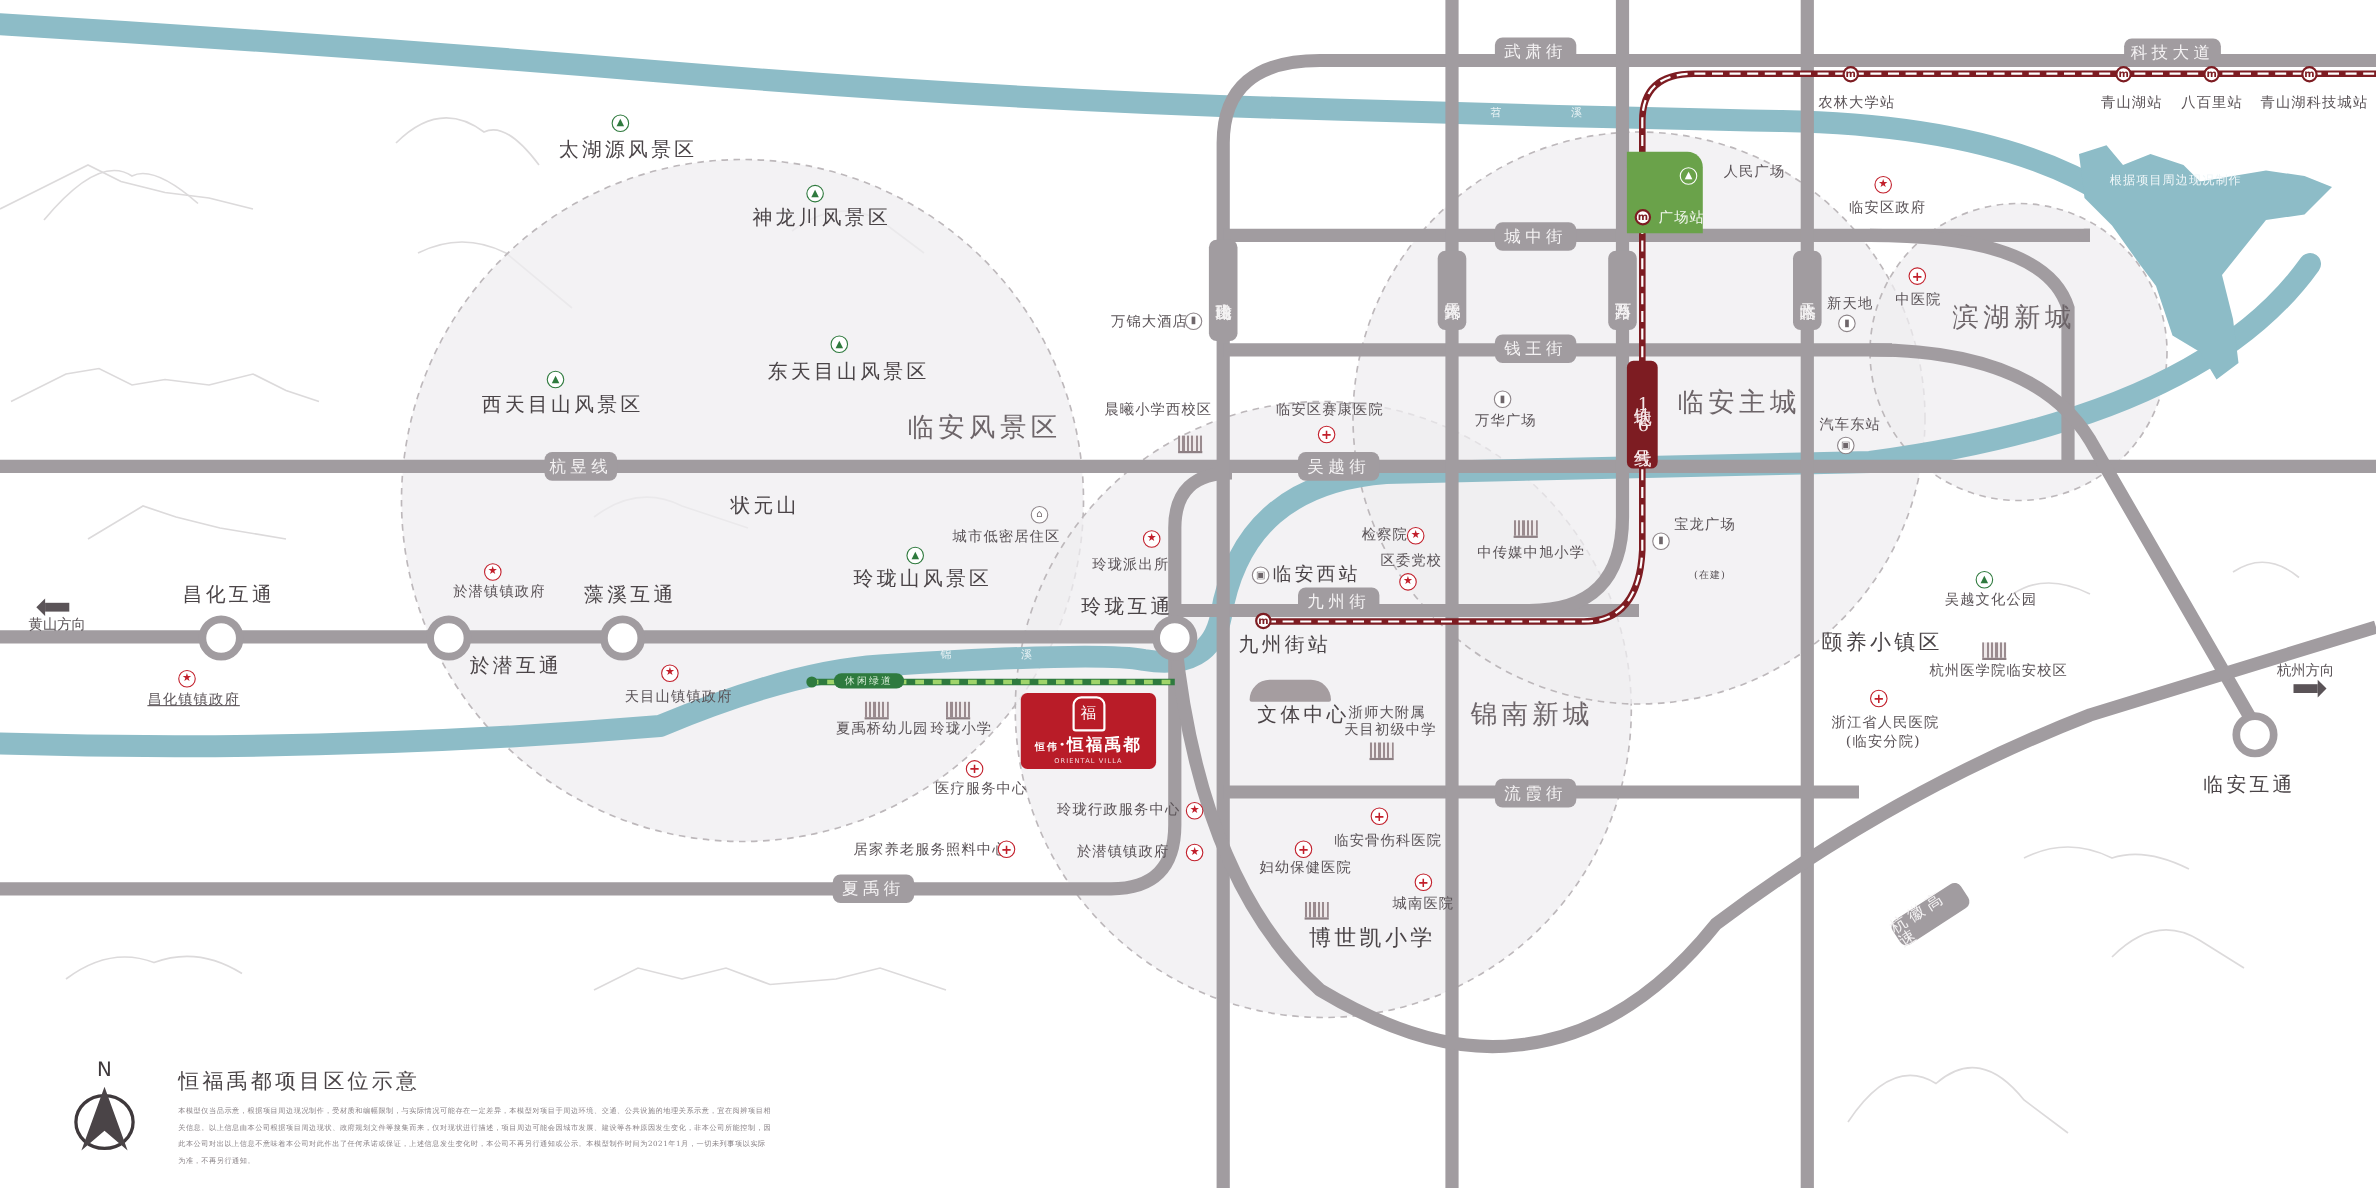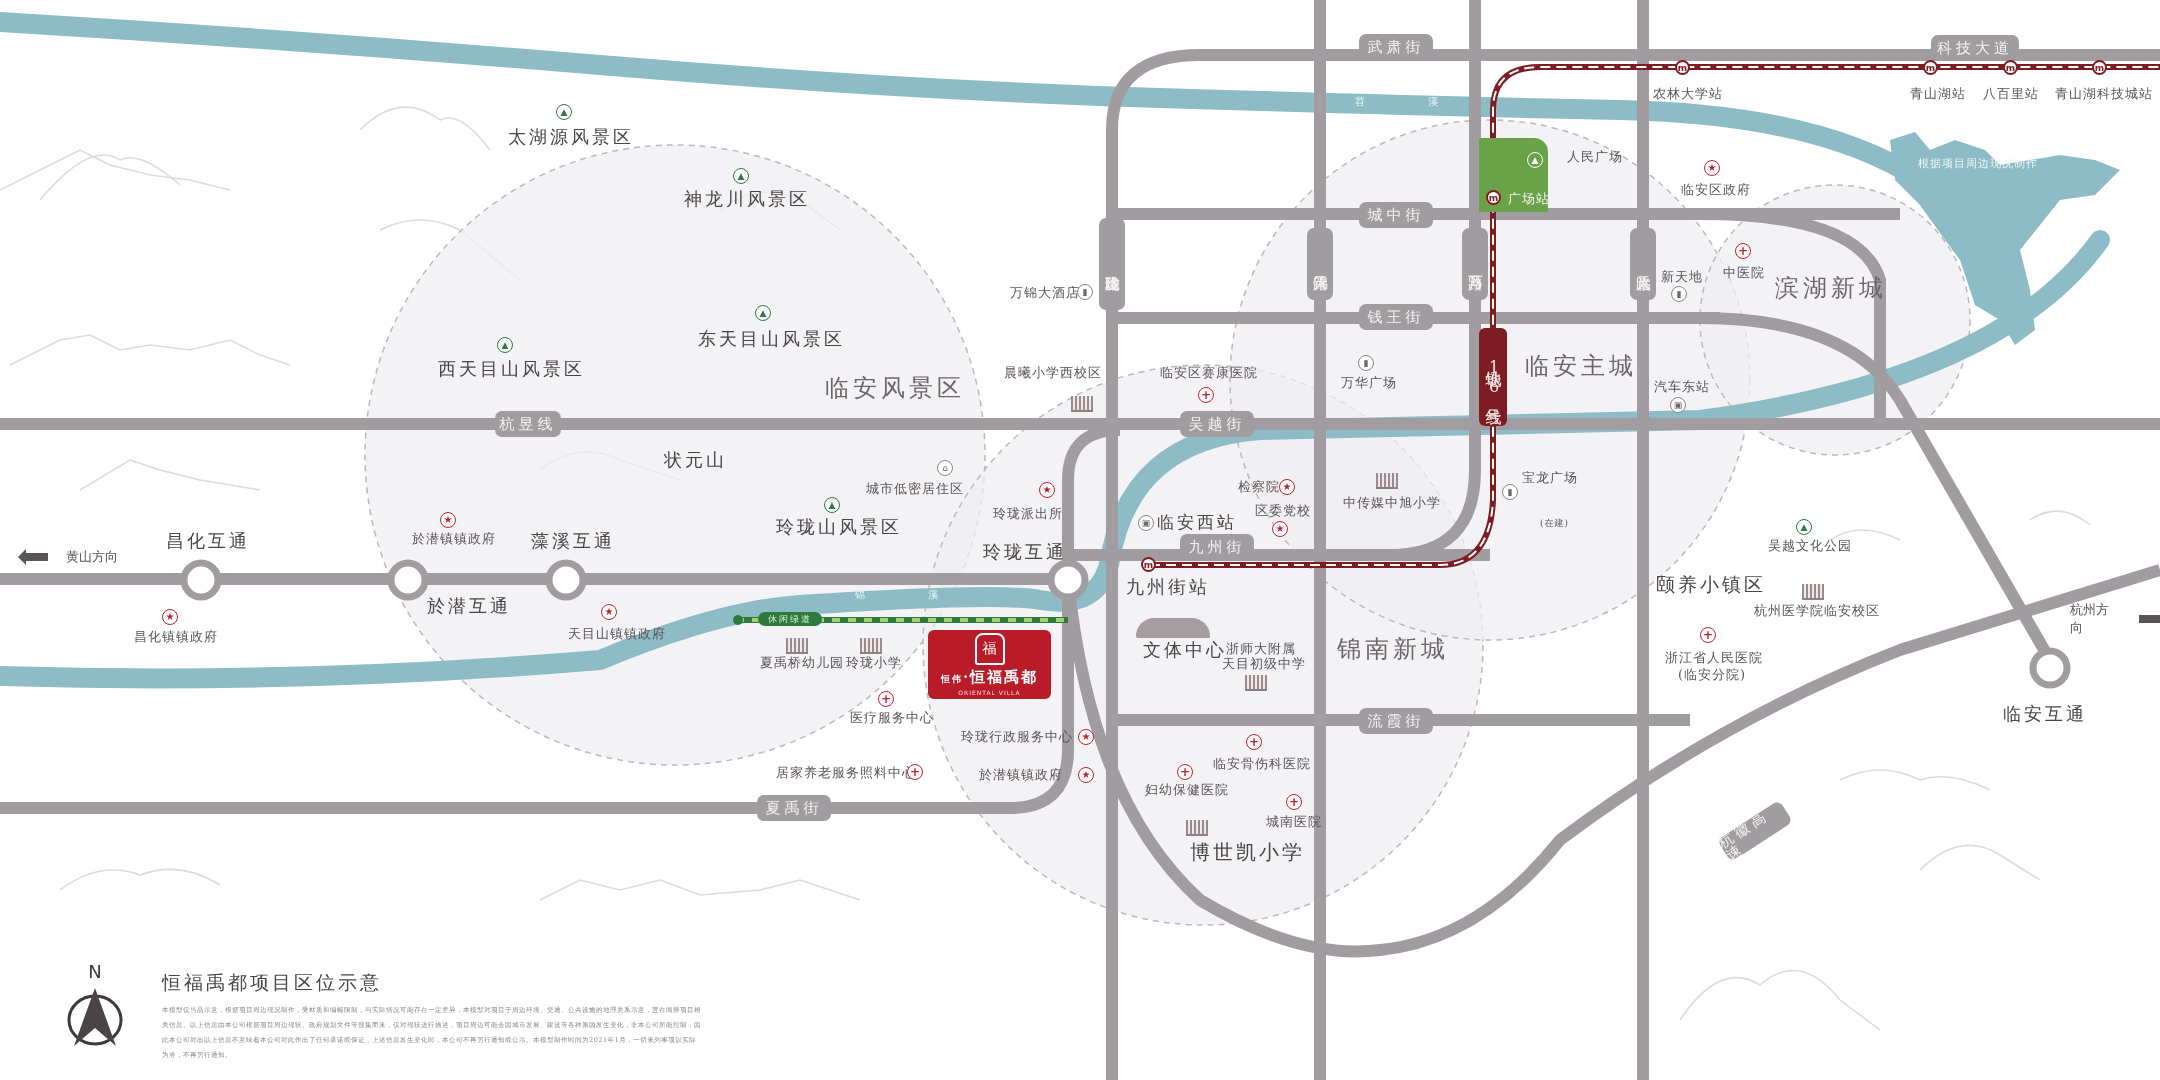--- a/index.html
+++ b/index.html
@@ -18,21 +18,21 @@
   .poi.park{border:1.5px solid #2f7a3e;color:#2f7a3e;background:#fff;font-size:9px;}
   .poi.mall{border:1.5px solid #8d8589;color:#6f676b;background:#fff;font-size:9px;}
   .school{position:absolute;width:22px;height:14px;border-bottom:2px solid #8d7f83;background:repeating-linear-gradient(90deg,#9a8b8f 0 2px,#efe9ea 2px 4px);}
   .metro-st{position:absolute;width:15px;height:15px;border-radius:50%;border:2px solid #7d1c22;background:#fff;box-sizing:border-box;color:#7d1c22;font-size:9px;font-weight:bold;display:flex;align-items:center;justify-content:center;font-family:"DejaVu Sans",sans-serif;}
   .project{position:absolute;left:928px;top:630px;width:123px;height:69px;background:#b91c28;border-radius:6px;color:#fff;display:flex;flex-direction:column;align-items:center;justify-content:center;}
   .project .seal{width:26px;height:28px;border:2px solid #fff;border-radius:8px 8px 3px 3px;font-size:14px;display:flex;align-items:center;justify-content:center;margin-bottom:3px;}
   .project .nm{font-size:15px;font-weight:bold;letter-spacing:2px;}
   .project .en{font-size:6px;letter-spacing:1px;opacity:.85;margin-top:2px;font-family:"DejaVu Sans",sans-serif;}
   .greenway-tag{position:absolute;left:758px;top:612px;height:14px;padding:0 10px;background:#2e7a3e;color:#d9eed9;border-radius:7px;font-size:9px;letter-spacing:2px;display:flex;align-items:center;}
   .plaza{position:absolute;left:1479px;top:138px;width:69px;height:74px;background:#6aa24a;border-radius:0 14px 0 0;}
-  .dir{position:absolute;font-size:13px;color:#5a5357;display:flex;align-items:center;gap:18px;}
+  .dir{position:absolute;font-size:13px;color:#5a5357;display:flex;align-items:center;gap:3px;flex-direction:column;}
   .arrow-l,.arrow-r{display:inline-block;width:22px;height:8px;background:#5a5357;position:relative;}
   .arrow-l::before{content:"";position:absolute;left:-8px;top:-4px;border:8px solid transparent;border-right:8px solid #5a5357;border-left:0;}
   .arrow-r::after{content:"";position:absolute;right:-8px;top:-4px;border:8px solid transparent;border-left:8px solid #5a5357;border-right:0;}
   .compass{position:absolute;left:66px;top:962px;width:58px;height:86px;}
   .title{position:absolute;left:162px;top:970px;font-size:19px;color:#4a4447;letter-spacing:3px;}
   .disclaimer{position:absolute;left:162px;top:1003px;width:540px;font-size:6.5px;line-height:15px;color:#8a8387;letter-spacing:.5px;}
   .river-lbl{position:absolute;font-size:10px;color:#e9f3f5;letter-spacing:30px;}
 </style>
 </head>
 <body>
@@ -203,21 +203,21 @@
 <div class="lbl md" style="left:698px;top:330px;">东天目山风景区</div>
 <div class="poi park" style="left:497px;top:337px;">▲</div>
 <div class="lbl md" style="left:438px;top:360px;">西天目山风景区</div>
 <div class="poi park" style="left:824px;top:497px;">▲</div>
 <div class="lbl md" style="left:776px;top:518px;">玲珑山风景区</div>
 <div class="lbl md" style="left:664px;top:451px;">状元山</div>
 
 <div class="poi gov" style="left:440px;top:512px;">★</div>
 <div class="lbl sm" style="left:412px;top:532px;">於潜镇镇政府</div>
 <div class="poi gov" style="left:162px;top:609px;">★</div>
-<div class="lbl sm" style="left:134px;top:630px;">昌化镇镇政府</div>
+<div class="lbl sm" style="left:134px;top:630px;text-decoration:underline;">昌化镇镇政府</div>
 <div class="poi gov" style="left:601px;top:604px;">★</div>
 <div class="lbl sm" style="left:568px;top:627px;">天目山镇镇政府</div>
 <div class="poi gov" style="left:1039px;top:482px;">★</div>
 <div class="lbl sm" style="left:993px;top:507px;">玲珑派出所</div>
 <div class="lbl sm" style="left:961px;top:730px;">玲珑行政服务中心</div>
 <div class="poi gov" style="left:1078px;top:729px;">★</div>
 <div class="lbl sm" style="left:979px;top:768px;">於潜镇镇政府</div>
 <div class="poi gov" style="left:1078px;top:767px;">★</div>
 <div class="lbl sm" style="left:1238px;top:480px;">检察院</div>
 <div class="poi gov" style="left:1279px;top:479px;">★</div>

